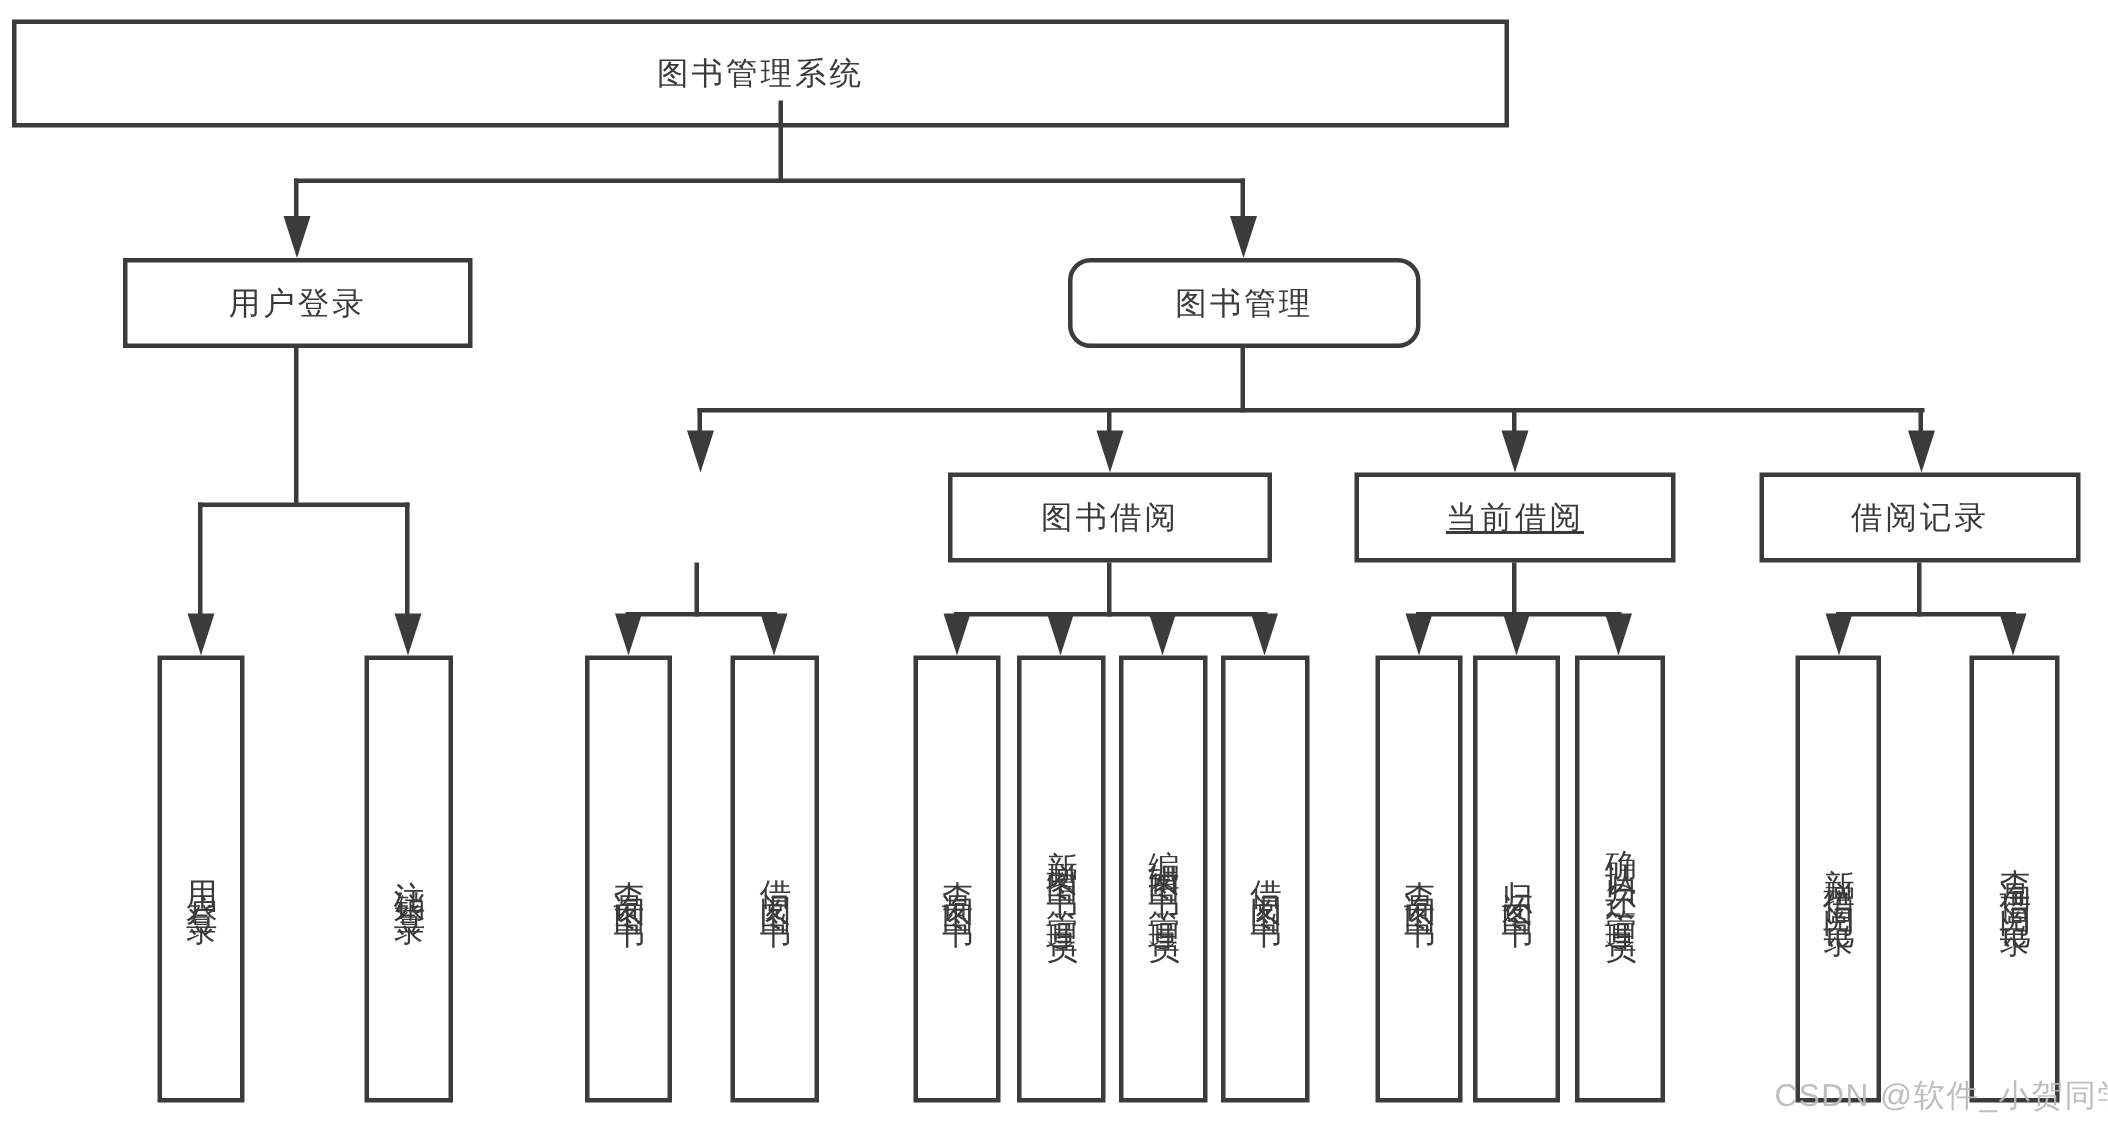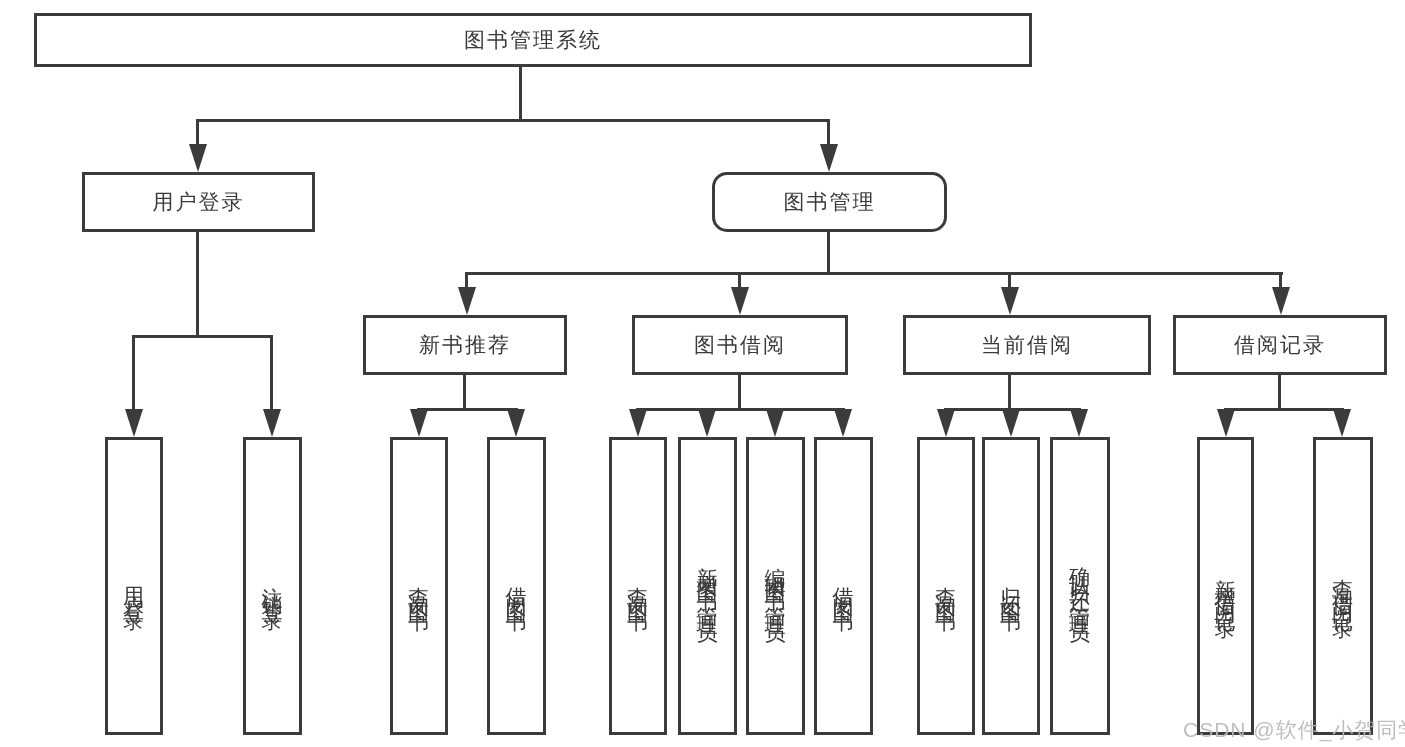--- a/index.html
+++ b/index.html
@@ -48,38 +48,35 @@
     white-space:nowrap;
     z-index:10;
     letter-spacing:1px;
   }
 </style>
 </head>
 <body>
 
 <div id="stage">
 
-  <div class="node" style="left:34px;top:13px;width:998px;height:54px;">
+  <div class="node" style="left:8px;top:13px;width:998px;height:72px;">
     <span>图书管理系统</span>
   </div>
 
   <div class="node" style="left:82px;top:172px;width:233px;height:60px;">
     <span>用户登录</span>
   </div>
   <div class="node" style="left:712px;top:172px;width:235px;height:60px;border-radius:15px;">
     <span>图书管理</span>
   </div>
 
-  <div class="node" style="left:363px;top:315px;width:204px;height:60px;">
-    <span>新书推荐</span>
-  </div>
   <div class="node" style="left:632px;top:315px;width:216px;height:60px;">
     <span>图书借阅</span>
   </div>
-  <div class="node" style="left:903px;top:315px;width:248px;height:60px;">
+  <div class="node" style="left:903px;top:315px;width:214px;height:60px;text-decoration:underline;">
     <span>当前借阅</span>
   </div>
   <div class="node" style="left:1173px;top:315px;width:214px;height:60px;">
     <span>借阅记录</span>
   </div>
 
   <div class="node leaf" style="left:105px;top:437px;width:58px;height:298px;">
     <span>用户登录</span>
   </div>
   <div class="node leaf" style="left:243px;top:437px;width:59px;height:298px;">

